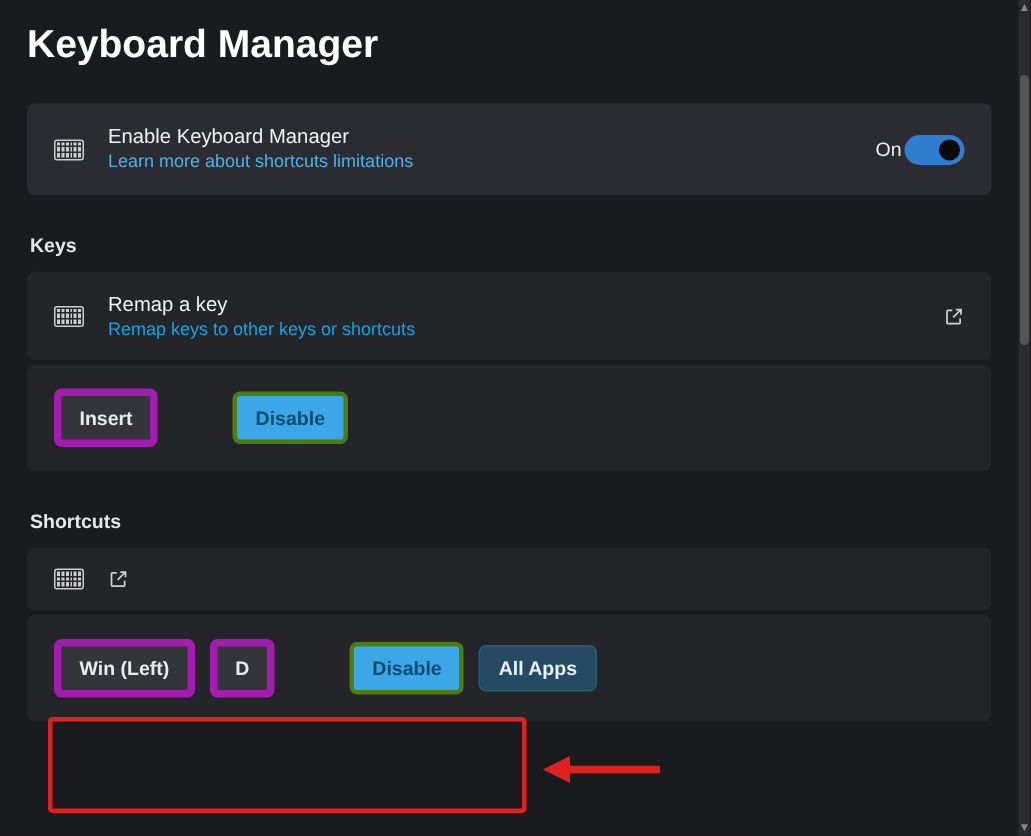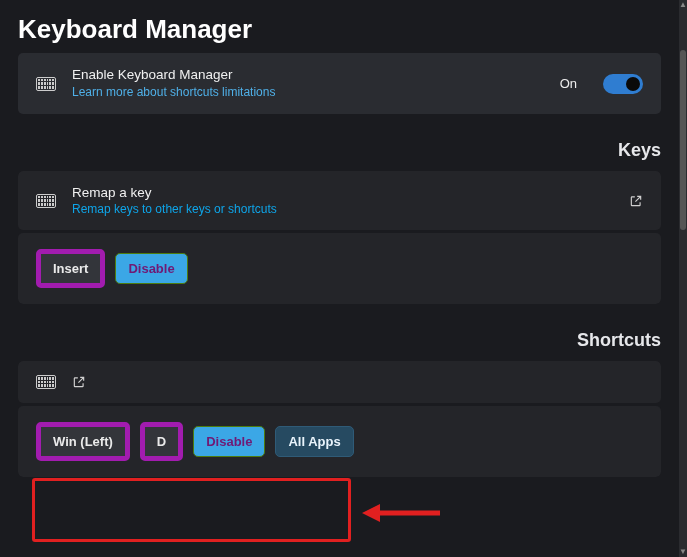--- a/index.html
+++ b/index.html
@@ -41,21 +41,21 @@
     }
     .scrollbar-arrow.up { top: 0; }
     .scrollbar-arrow.down { bottom: 0; }
     .content {
       padding: 14px 18px 18px 18px;
       width: calc(100% - 8px);
     }
     .page-title {
       font-size: 26px;
       font-weight: 600;
-      margin-bottom: 8px;
+      margin-bottom: 24px;
     }
     .card {
       background: #2a2c31;
       border-radius: 5px;
       padding: 14px 18px;
       display: flex;
       align-items: center;
       gap: 16px;
     }
     .card-subtle {
@@ -82,46 +82,45 @@
     }
     .card-sub {
       font-size: 12px;
       color: #0ea5e9;
       margin-top: 2px;
     }
     .link { color: #4fb0e8; }
     .toggle-wrap {
       display: flex;
       align-items: center;
-      gap: 26px;
+      gap: 2px;
     }
     .toggle-label { font-size: 13px; color: #eee; }
     .toggle {
       width: 40px;
       height: 20px;
       background: #2f7dd1;
       border-radius: 10px;
       position: relative;
     }
     .toggle::after {
       content: '';
       position: absolute;
       right: 3px;
       top: 3px;
       width: 14px;
       height: 14px;
       background: #0a0a0a;
       border-radius: 50%;
     }
     .section-label {
-      font-size: 18px;
+      font-size: 13px;
       font-weight: 600;
       color: #e6e7ea;
       margin: 26px 0 10px 2px;
-      text-align: right;
     }
     .external-icon {
       width: 14px;
       height: 14px;
       flex-shrink: 0;
     }
     .external-icon svg { width: 14px; height: 14px; }
     .chip-row {
       background: #242529;
       border-radius: 5px;
@@ -138,22 +137,23 @@
       font-weight: 600;
       cursor: pointer;
     }
     .chip-dark {
       background: #33353a;
       border: 5px solid #a21caf;
       color: #eaeaea;
     }
     .chip-blue {
       background: #3ba7e6;
-      color: #701a75;
-      border: 1px solid #4d7c0f;
+      color: #0c4a6e;
+      border: 3px solid #4d7c0f;
+      margin-left: 40px;
     }
     .chip-navy {
       background: #264a61;
       border: 1px solid #2f5b77;
       color: #e8f3fb;
     }
     .highlight-box {
       border: 3px solid #e12020;
       border-radius: 3px;
       position: absolute;

